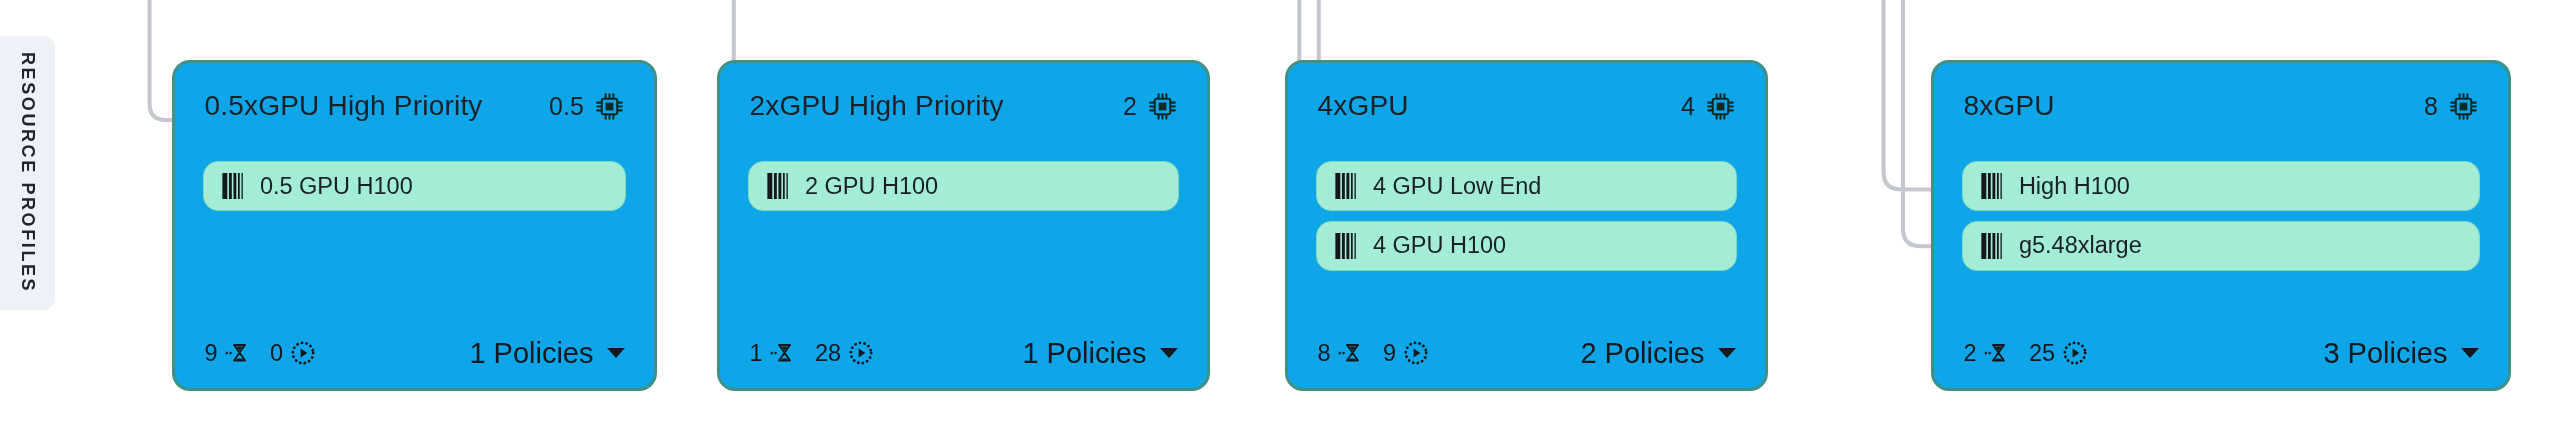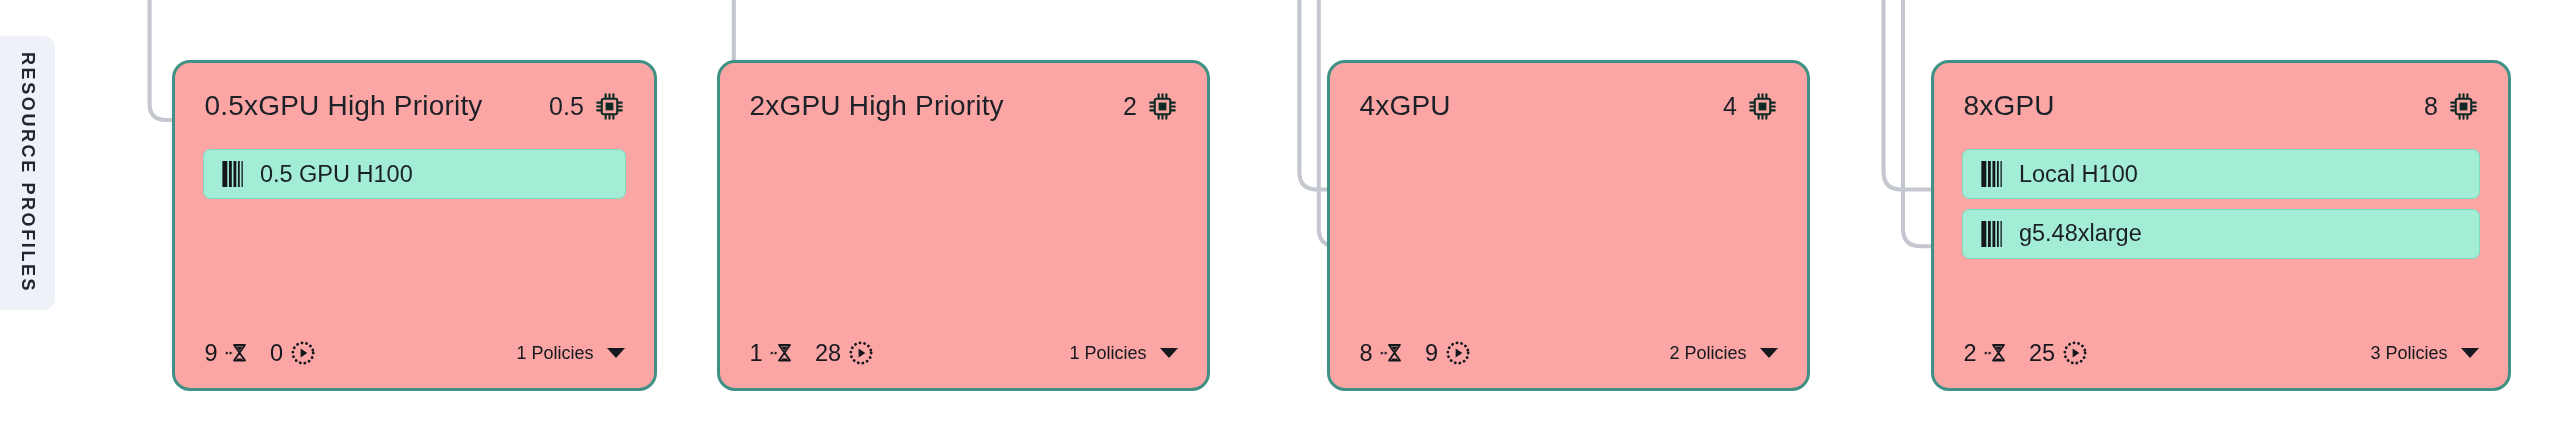--- a/index.html
+++ b/index.html
@@ -31,27 +31,28 @@
   }
 
   
   #connectors{position:absolute;left:0;top:0;width:2576px;height:427px;pointer-events:none;}
 
   
   .card{
     position:absolute;
     top:60px;
     height:331px;
-    background:#fca5a5;
+    background:#0ea5e9;
     border:3.2px solid #3e9184;
     border-radius:18px;
     box-sizing:border-box;
     display:flex;
     flex-direction:column;
     padding:0 23px;
+    gap:12px;
   }
   .card-head{
     height:86px;
     flex:0 0 86px;
     display:flex;align-items:center;justify-content:space-between;
     padding:0 6.5px;
   }
   .card-title{
     font-size:28px;
     color:#1c2127;
@@ -61,21 +62,21 @@
   }
   .gpu-meta{display:flex;align-items:center;gap:9.7px;margin-left:44px;}
   .gpu-count{font-size:25px;color:#1c2127;}
   .chip-icon{width:31px;height:31px;display:block;}
 
   .card-rows{flex:0 0 auto;display:flex;flex-direction:column;gap:9.7px;padding:0 4.9px;}
   .row-chip{
     height:50px;
     background:#a3ecd5;
     border:0.8px solid #7fd9bd;
-    border-radius:7px;
+    border-radius:15px;
     display:flex;align-items:center;
     gap:16px;
     padding:0 18px;
     box-sizing:border-box;
   }
   .bar-icon{width:22px;height:26px;display:block;flex:0 0 auto;}
   .row-label{font-size:23.5px;color:#1b2026;white-space:nowrap;}
 
   .card-spacer{flex:1 1 auto;}
 
@@ -84,21 +85,21 @@
     height:70px;
     display:flex;align-items:center;justify-content:space-between;
     padding:0 6.5px;
   }
   .foot-left{display:flex;align-items:center;gap:21px;}
   .stat{display:flex;align-items:center;gap:7.3px;}
   .stat .num{font-size:23.5px;color:#15191f;}
   .stat svg{display:block;}
   .policies{
     display:flex;align-items:center;gap:13px;
-    font-size:18px;color:#15191f;white-space:nowrap;margin-left:6px;
+    font-size:29px;color:#15191f;white-space:nowrap;margin-left:6px;
   }
   .caret{width:0;height:0;border-left:9px solid transparent;border-right:9px solid transparent;border-top:10.5px solid #15191f;}
 </style>
 </head>
 <body>
 
 <div id="stage">
 
   <svg id="connectors" viewBox="0 0 3178 527" width="2576" height="427" fill="none">
 
@@ -204,20 +205,32 @@
             <line x1="2.5" y1="9" x2="5.5" y2="9"></line>
               <line x1="2.5" y1="12" x2="5.5" y2="12"></line>
               <line x1="2.5" y1="15" x2="5.5" y2="15"></line>
             <line x1="18.5" y1="9" x2="21.5" y2="9"></line>
               <line x1="18.5" y1="12" x2="21.5" y2="12"></line>
               <line x1="18.5" y1="15" x2="21.5" y2="15"></line>
           </g>
         </svg>
       </span>
     </div>
+    <div class="card-rows">
+      <div class="row-chip">
+        <svg class="bar-icon" viewBox="0 0 18 22">
+          <rect x="0" y="0" width="4.2" height="22" fill="#14181d"></rect>
+          <rect x="5.6" y="0" width="2.4" height="22" fill="#14181d"></rect>
+          <rect x="9.4" y="0" width="2.4" height="22" fill="#14181d"></rect>
+          <rect x="13.2" y="0" width="1.5" height="22" fill="#14181d"></rect>
+          <rect x="16.2" y="0" width="1.1" height="22" fill="#14181d"></rect>
+        </svg>
+        <span class="row-label">2 GPU H100</span>
+      </div>
+    </div>
     <div class="card-spacer"></div>
     <div class="card-foot">
       <div class="foot-left">
         <span class="stat">
           <span class="num">1</span>
           <svg width="24" height="24" viewBox="0 0 24 24">
             <g stroke="#14181d" stroke-width="1.8" fill="none" stroke-linecap="round" stroke-linejoin="round">
               <path d="M9 4 H20 L14.5 11.8 L20 19.6 H9 L14.5 11.8 Z"></path>
             </g>
             <path d="M11.6 17.6 h5.8 v2 h-5.8 z" fill="#14181d"></path>
@@ -236,21 +249,21 @@
           </svg>
         </span>
       </div>
       <div class="policies">
         <span>1 Policies</span>
         <span class="caret"></span>
       </div>
     </div>
   </div>
 
-  <div class="card" style="left:1327px;width:483px;text-align:right;">
+  <div class="card" style="left:1285px;width:483px;text-align:right;">
     <div class="card-head">
       <span class="card-title">4xGPU</span>
       <span class="gpu-meta">
         <span class="gpu-count">4</span>
         <svg class="chip-icon" viewBox="0 0 24 24">
           <rect x="6" y="6" width="12" height="12" rx="1.5" fill="none" stroke="#0d2b24" stroke-width="1.6"></rect>
           <rect x="9" y="9" width="6" height="6" fill="#0d2b24"></rect>
           <g stroke="#0d2b24" stroke-width="1.6" stroke-linecap="round">
             <line x1="9" y1="2.5" x2="9" y2="5.5"></line>
               <line x1="12" y1="2.5" x2="12" y2="5.5"></line>
@@ -260,20 +273,42 @@
               <line x1="15" y1="18.5" x2="15" y2="21.5"></line>
             <line x1="2.5" y1="9" x2="5.5" y2="9"></line>
               <line x1="2.5" y1="12" x2="5.5" y2="12"></line>
               <line x1="2.5" y1="15" x2="5.5" y2="15"></line>
             <line x1="18.5" y1="9" x2="21.5" y2="9"></line>
               <line x1="18.5" y1="12" x2="21.5" y2="12"></line>
               <line x1="18.5" y1="15" x2="21.5" y2="15"></line>
           </g>
         </svg>
       </span>
+    </div>
+    <div class="card-rows">
+      <div class="row-chip">
+        <svg class="bar-icon" viewBox="0 0 18 22">
+          <rect x="0" y="0" width="4.2" height="22" fill="#14181d"></rect>
+          <rect x="5.6" y="0" width="2.4" height="22" fill="#14181d"></rect>
+          <rect x="9.4" y="0" width="2.4" height="22" fill="#14181d"></rect>
+          <rect x="13.2" y="0" width="1.5" height="22" fill="#14181d"></rect>
+          <rect x="16.2" y="0" width="1.1" height="22" fill="#14181d"></rect>
+        </svg>
+        <span class="row-label">4 GPU Low End</span>
+      </div>
+      <div class="row-chip">
+        <svg class="bar-icon" viewBox="0 0 18 22">
+          <rect x="0" y="0" width="4.2" height="22" fill="#14181d"></rect>
+          <rect x="5.6" y="0" width="2.4" height="22" fill="#14181d"></rect>
+          <rect x="9.4" y="0" width="2.4" height="22" fill="#14181d"></rect>
+          <rect x="13.2" y="0" width="1.5" height="22" fill="#14181d"></rect>
+          <rect x="16.2" y="0" width="1.1" height="22" fill="#14181d"></rect>
+        </svg>
+        <span class="row-label">4 GPU H100</span>
+      </div>
     </div>
     <div class="card-spacer"></div>
     <div class="card-foot">
       <div class="foot-left">
         <span class="stat">
           <span class="num">8</span>
           <svg width="24" height="24" viewBox="0 0 24 24">
             <g stroke="#14181d" stroke-width="1.8" fill="none" stroke-linecap="round" stroke-linejoin="round">
               <path d="M9 4 H20 L14.5 11.8 L20 19.6 H9 L14.5 11.8 Z"></path>
             </g>
@@ -327,21 +362,21 @@
     </div>
     <div class="card-rows">
       <div class="row-chip">
         <svg class="bar-icon" viewBox="0 0 18 22">
           <rect x="0" y="0" width="4.2" height="22" fill="#14181d"></rect>
           <rect x="5.6" y="0" width="2.4" height="22" fill="#14181d"></rect>
           <rect x="9.4" y="0" width="2.4" height="22" fill="#14181d"></rect>
           <rect x="13.2" y="0" width="1.5" height="22" fill="#14181d"></rect>
           <rect x="16.2" y="0" width="1.1" height="22" fill="#14181d"></rect>
         </svg>
-        <span class="row-label">Local H100</span>
+        <span class="row-label">High H100</span>
       </div>
       <div class="row-chip">
         <svg class="bar-icon" viewBox="0 0 18 22">
           <rect x="0" y="0" width="4.2" height="22" fill="#14181d"></rect>
           <rect x="5.6" y="0" width="2.4" height="22" fill="#14181d"></rect>
           <rect x="9.4" y="0" width="2.4" height="22" fill="#14181d"></rect>
           <rect x="13.2" y="0" width="1.5" height="22" fill="#14181d"></rect>
           <rect x="16.2" y="0" width="1.1" height="22" fill="#14181d"></rect>
         </svg>
         <span class="row-label">g5.48xlarge</span>

